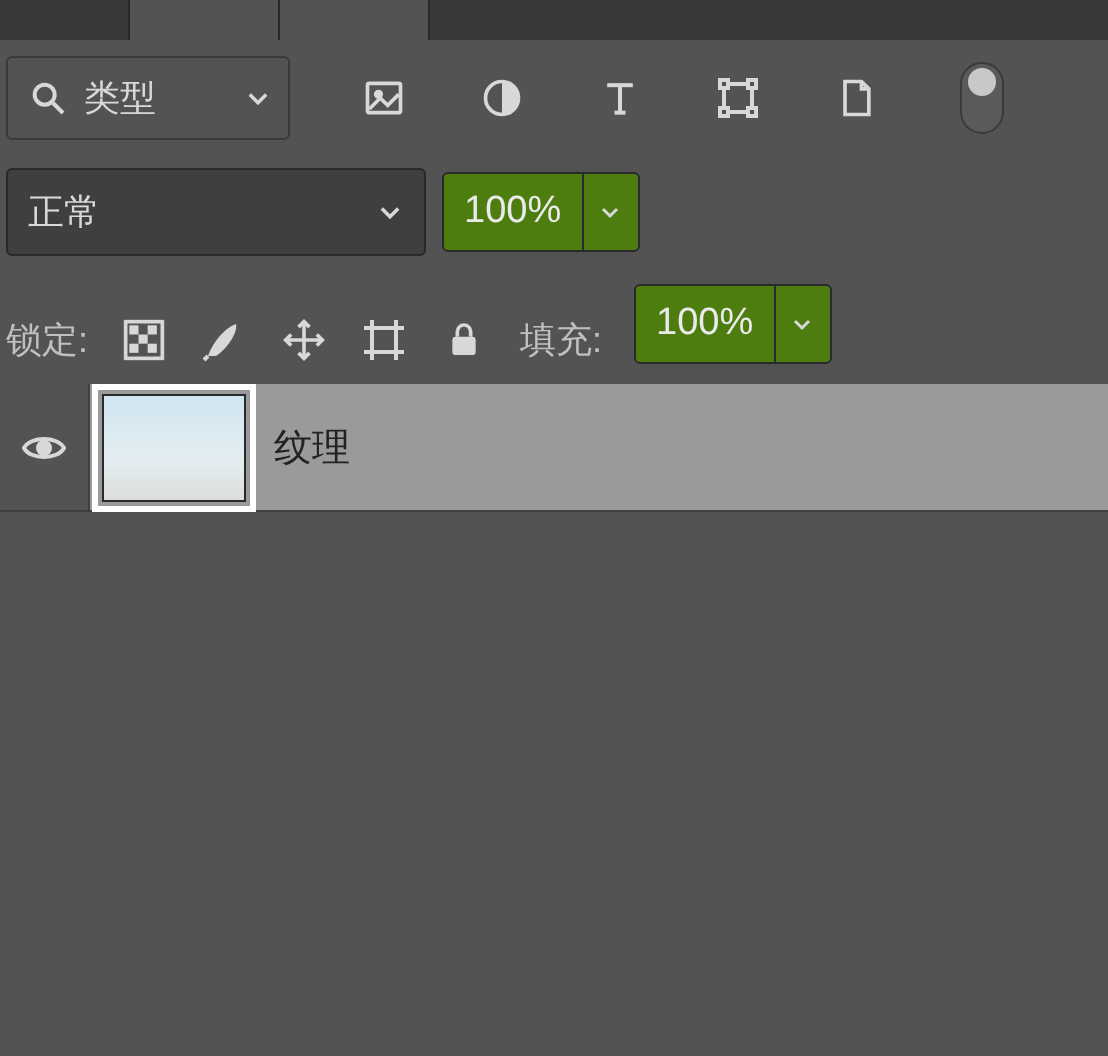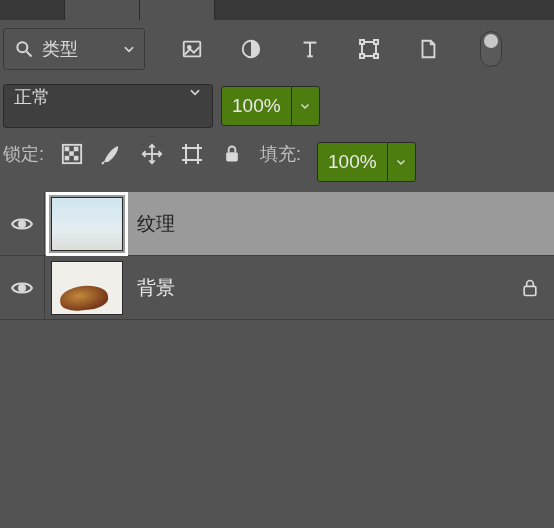--- a/index.html
+++ b/index.html
@@ -60,20 +60,21 @@
       align-items: center;
       gap: 8px;
       padding: 6px 3px 8px 3px;
     }
     .blend-dropdown {
       background: #3f3f3f;
       border: 1px solid #2a2a2a;
       border-radius: 3px;
       height: 44px;
       display: flex;
+      align-items: center;
       padding: 0 10px;
       width: 210px;
       gap: 13px;
     }
     .blend-dropdown .chev {
       margin-left: auto;
     }
     .label-r {
       color: #c0c0c0;
       font-size: 18px;
@@ -94,21 +95,21 @@
     .value-field .chev-box {
       border-left: 1px solid #2a2a2a;
       width: 28px;
       height: 100%;
       display: flex;
       align-items: center;
       justify-content: center;
     }
     .lock-row {
       display: flex;
-      align-items: flex-start;
+      align-items: flex-end;
       gap: 16px;
       padding: 6px 3px 10px 3px;
     }
     .layers {
       display: flex;
       flex-direction: column;
     }
     .layer {
       display: flex;
       align-items: flex-start;
@@ -339,32 +340,14 @@
           <path d="M2 12 C5 6 19 6 22 12 C19 18 5 18 2 12 Z"></path>
           <circle cx="12" cy="12" r="3" fill="#d8d8d8"></circle>
         </svg>
     </div>
     <div class="layer-main">
       <div class="thumb thumb-sky active"></div>
       <span class="layer-name">纹理</span>
     </div>
   </div>
 
-  <div class="layer">
-    <div class="vis-col">
-      <svg width="24" height="24" viewBox="0 0 24 24" fill="none" stroke="#d8d8d8" stroke-width="2">
-          <path d="M2 12 C5 6 19 6 22 12 C19 18 5 18 2 12 Z"></path>
-          <circle cx="12" cy="12" r="3" fill="#d8d8d8"></circle>
-        </svg>
-    </div>
-    <div class="layer-main">
-      <div class="thumb thumb-pizza"></div>
-      <span class="layer-name">背景</span>
-      <span class="lock-right">
-        <svg width="20" height="20" viewBox="0 0 24 24" fill="none" stroke="#d8d8d8" stroke-width="2">
-            <rect x="5" y="10" width="14" height="11" rx="2"></rect>
-            <path d="M8 10 V7 a4 4 0 0 1 8 0 V10"></path>
-          </svg>
-      </span>
-    </div>
-  </div>
 
 </div>
 
 </body></html>

